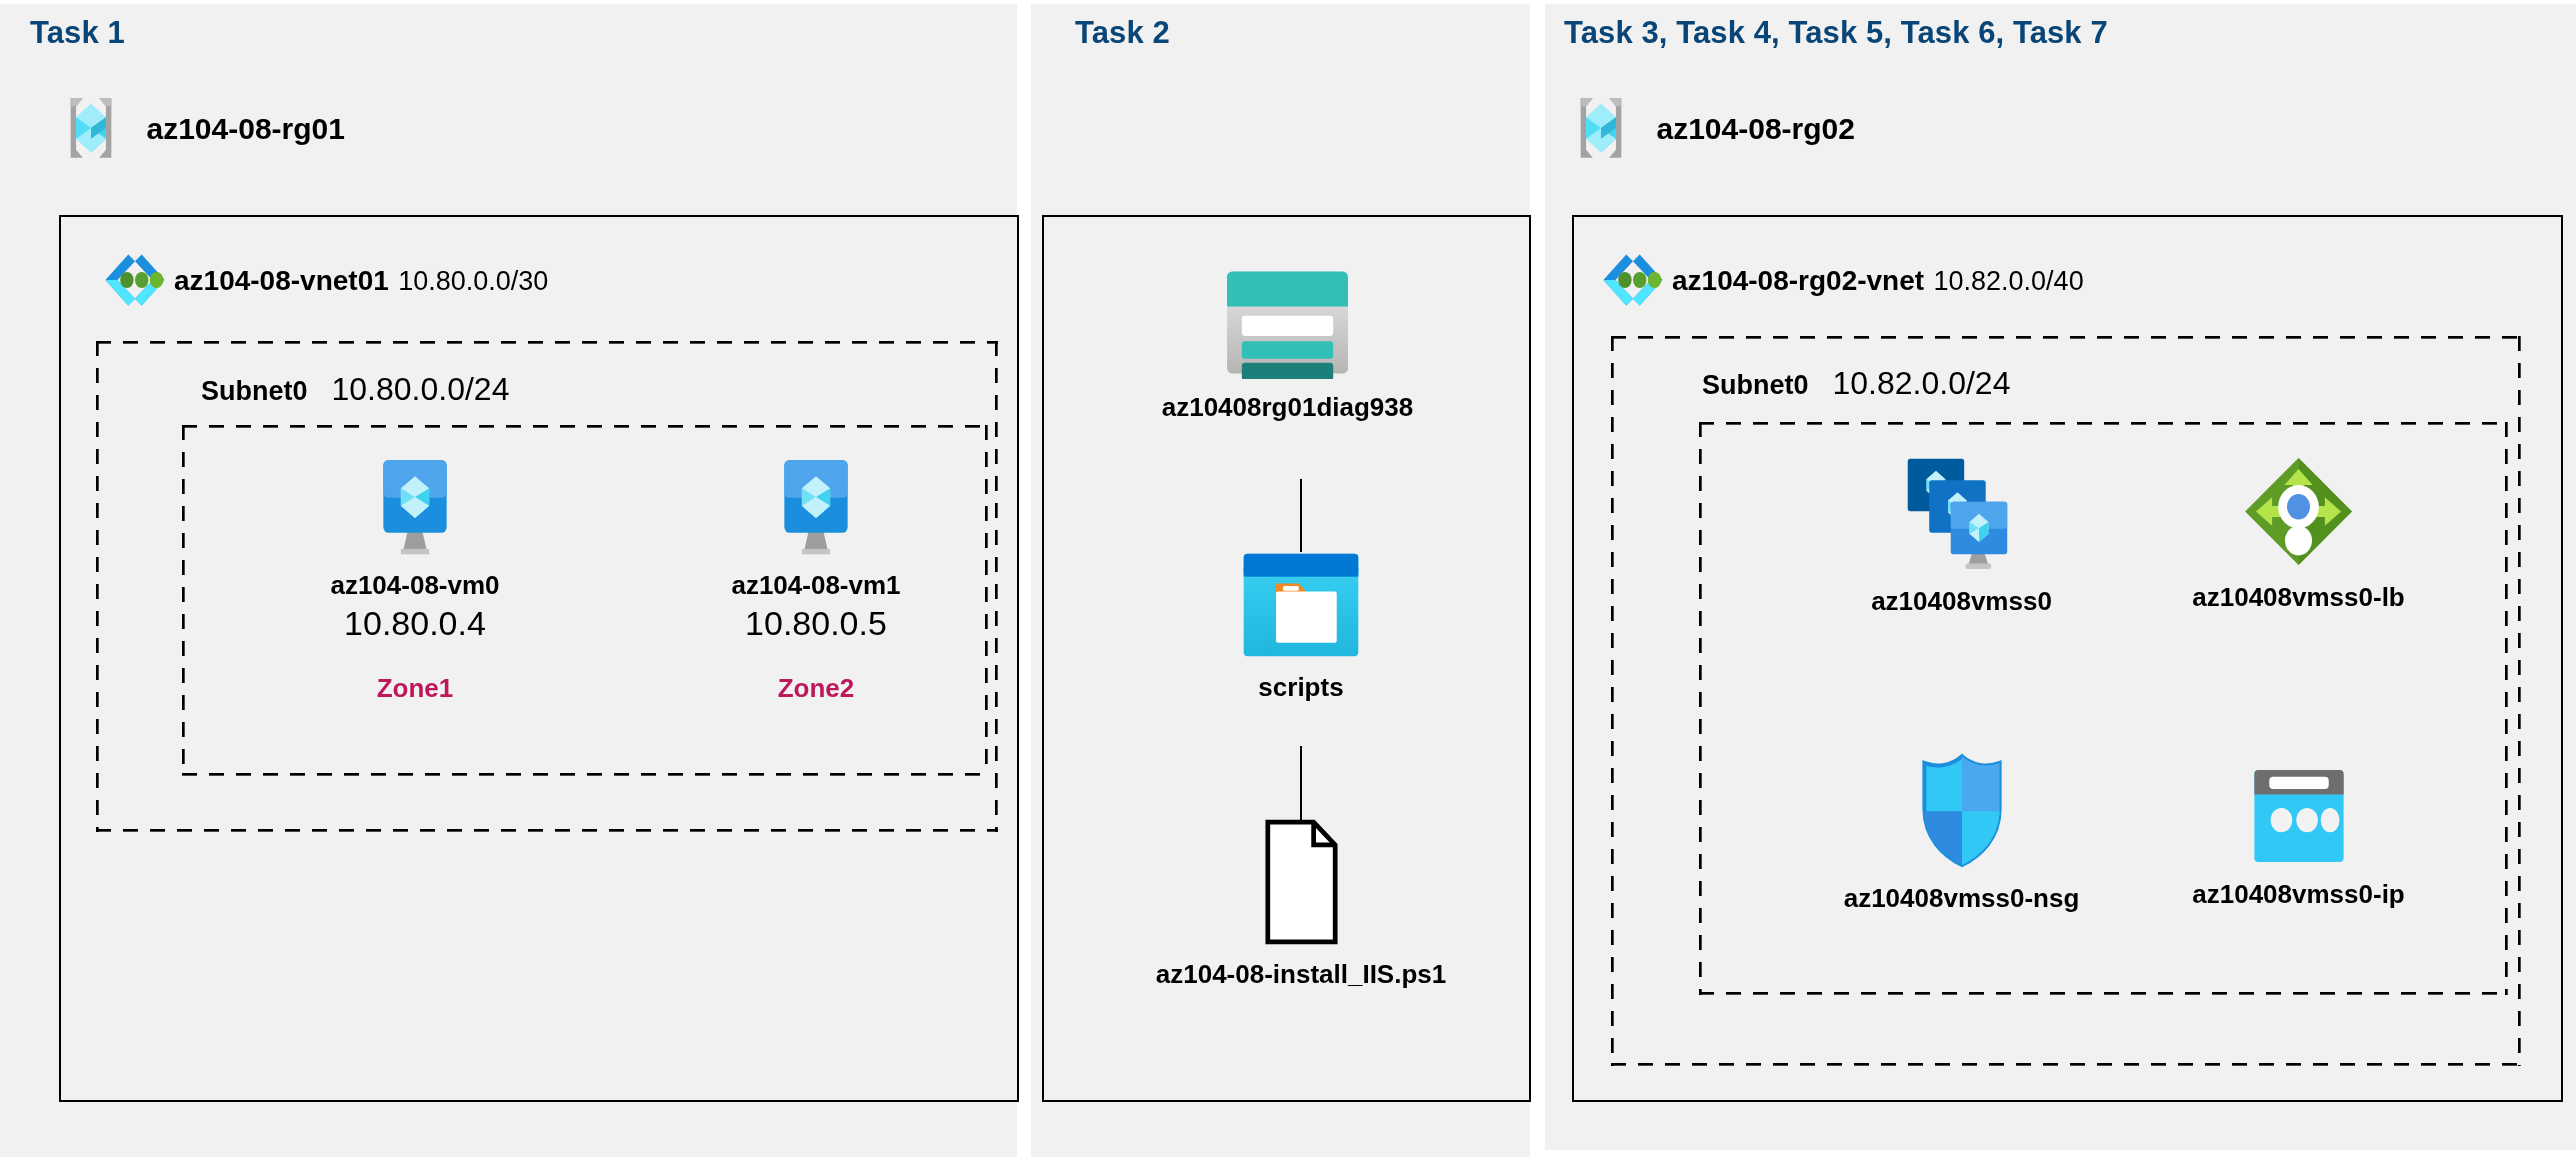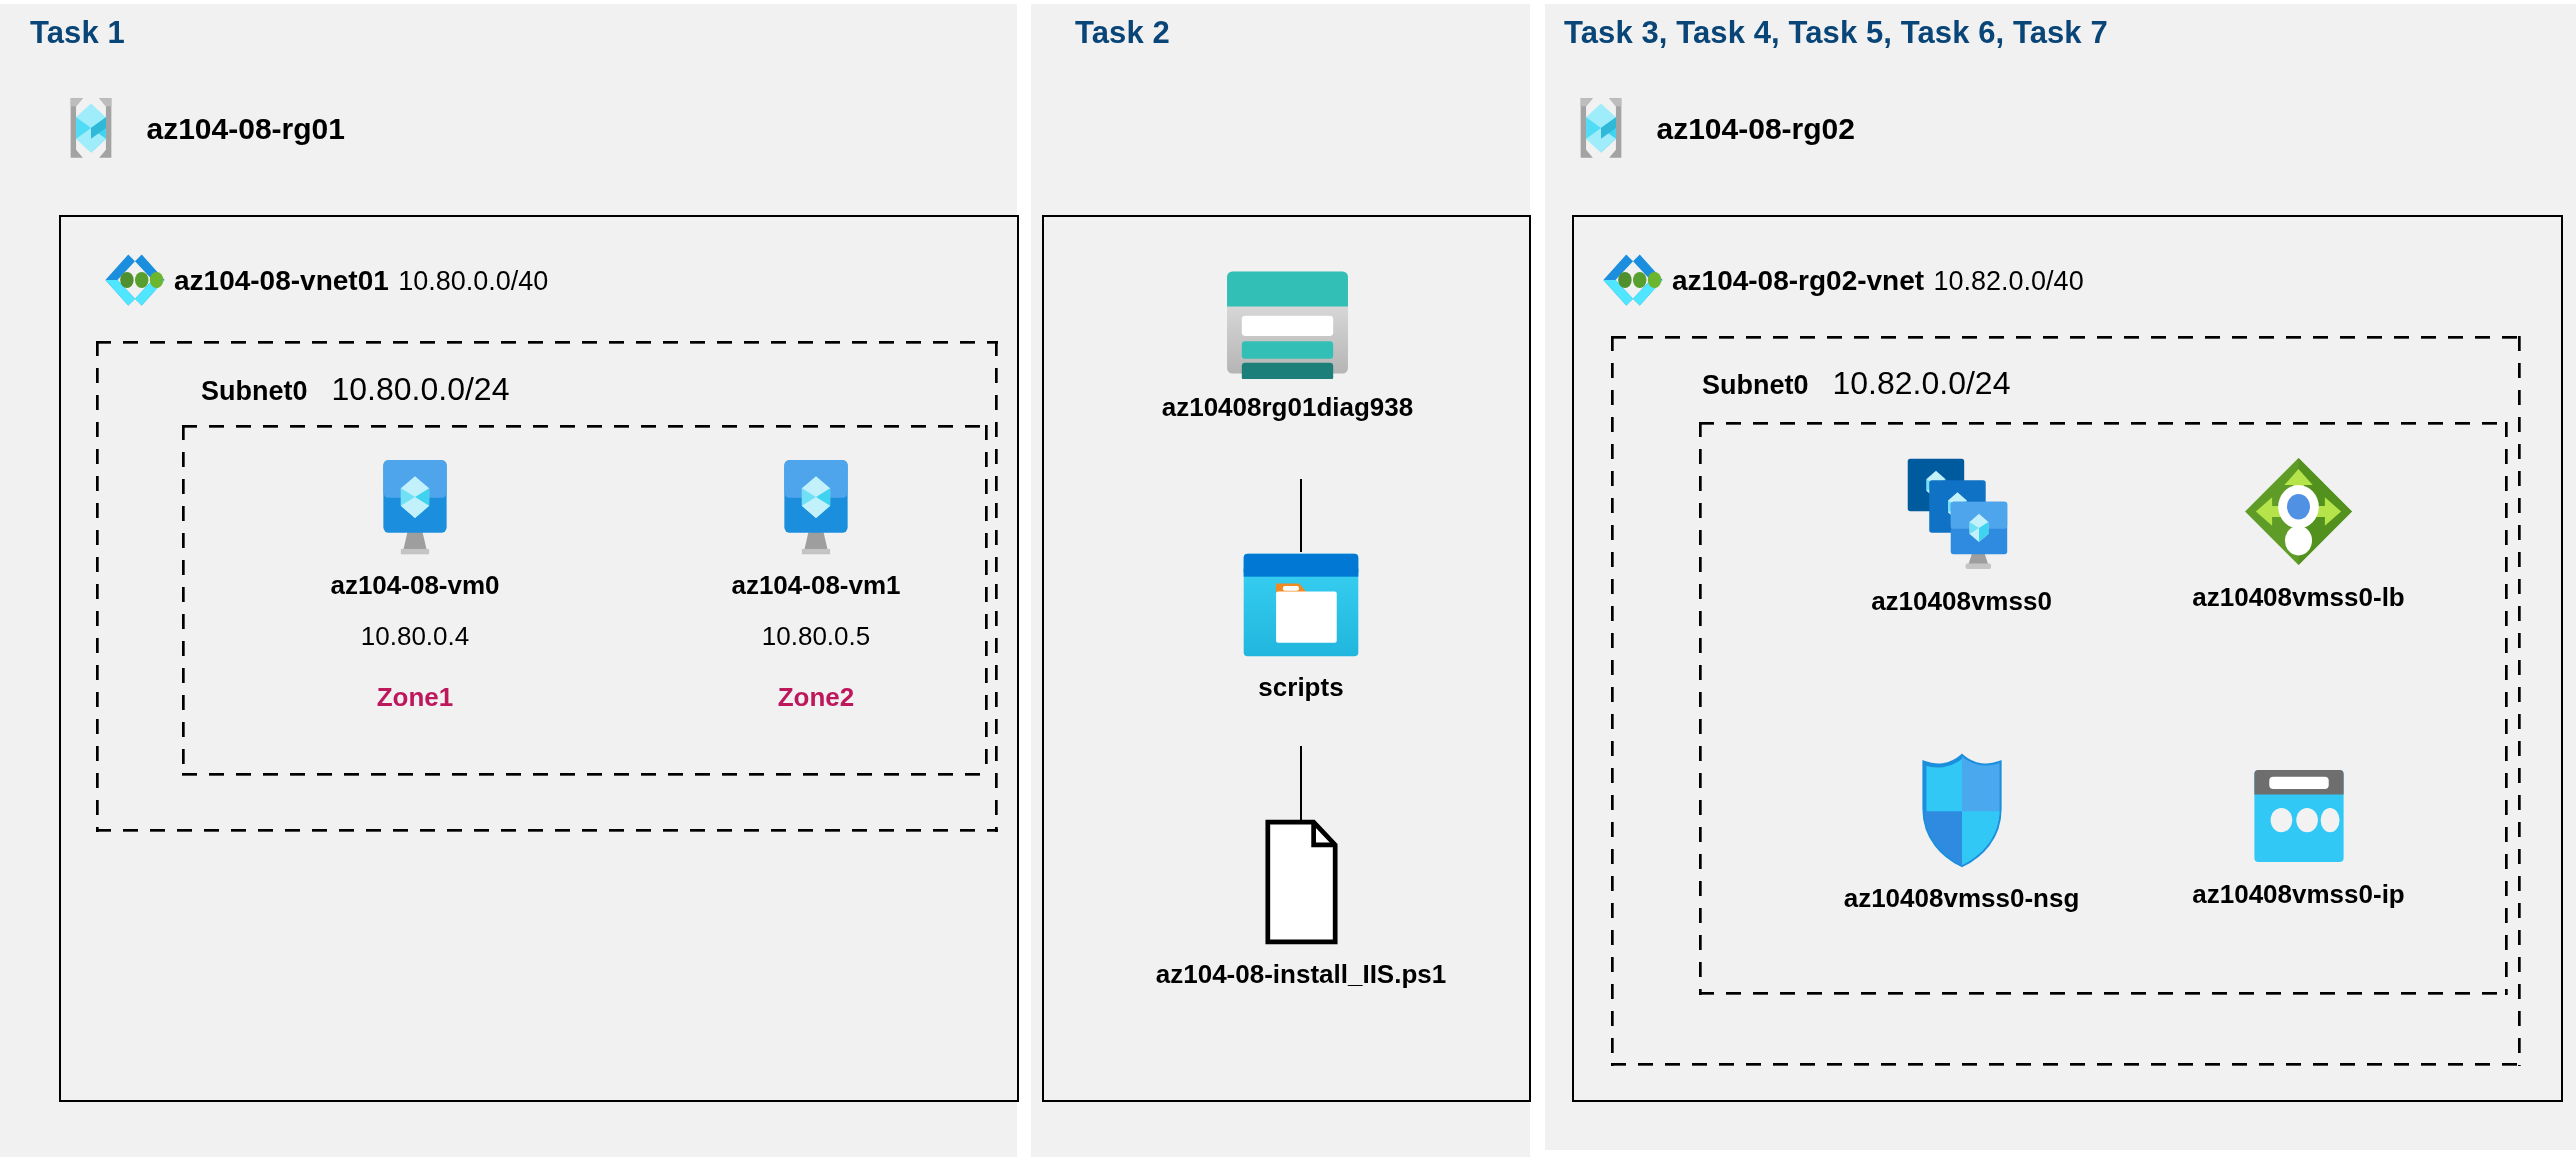--- a/index.html
+++ b/index.html
@@ -48,21 +48,21 @@
 
   
   .subnet-label{position:absolute;white-space:nowrap;}
   .subnet-name{font-size:27px;font-weight:bold;color:#000;}
   .subnet-cidr{font-size:32px;font-weight:normal;color:#000;margin-left:24px;}
 
   
   .node{position:absolute;display:flex;flex-direction:column;align-items:center;}
   .node-icon{display:block;}
   .node-label{font-size:26px;font-weight:bold;color:#000;white-space:nowrap;margin-top:10.8px;text-align:center;}
-  .node-sub{font-size:26px;font-weight:normal;color:#000;white-space:nowrap;margin-top:20px;text-align:center;}
+  .node-sub{font-size:34px;font-weight:normal;color:#000;white-space:nowrap;margin-top:3px;text-align:center;}
   .node-zone{font-size:26px;font-weight:bold;color:#be185d;white-space:nowrap;margin-top:30px;text-align:center;}
 
   
   .connector{position:absolute;background:#000;width:2px;}
 </style>
 </head>
 <body>
 
 <div class="stage">
 
@@ -98,21 +98,21 @@
         <path d="M26 52 L52 80 L42 90 L8 52 Z" fill="#50e6ff"></path>
         <path d="M62 14 L52 24 L78 52 L52 80 L62 90 L96 52 Z" fill="#1b8fdd"></path>
         <path d="M78 52 L52 80 L62 90 L96 52 Z" fill="#50e6ff"></path>
         <ellipse cx="40" cy="52" rx="10" ry="12" fill="#4f8f2e"></ellipse>
         <ellipse cx="62" cy="52" rx="10" ry="12" fill="#57a02f"></ellipse>
         <ellipse cx="84" cy="52" rx="10" ry="12" fill="#6bb52f"></ellipse>
       </svg>
     </span>
     <span style="display:flex;align-items:baseline;">
       <span class="vnet-name">az104-08-vnet01</span>
-      <span class="vnet-cidr">10.80.0.0/40</span>
+      <span class="vnet-cidr">10.80.0.0/30</span>
     </span>
   </div>
 
   <div class="dashed-box" style="left:96px;top:337px;width:902px;height:491px;"></div>
 
   <div class="subnet-label" style="left:201px;top:367px;display:flex;align-items:baseline;">
     <span class="subnet-name">Subnet0</span>
     <span class="subnet-cidr">10.80.0.0/24</span>
   </div>
 

